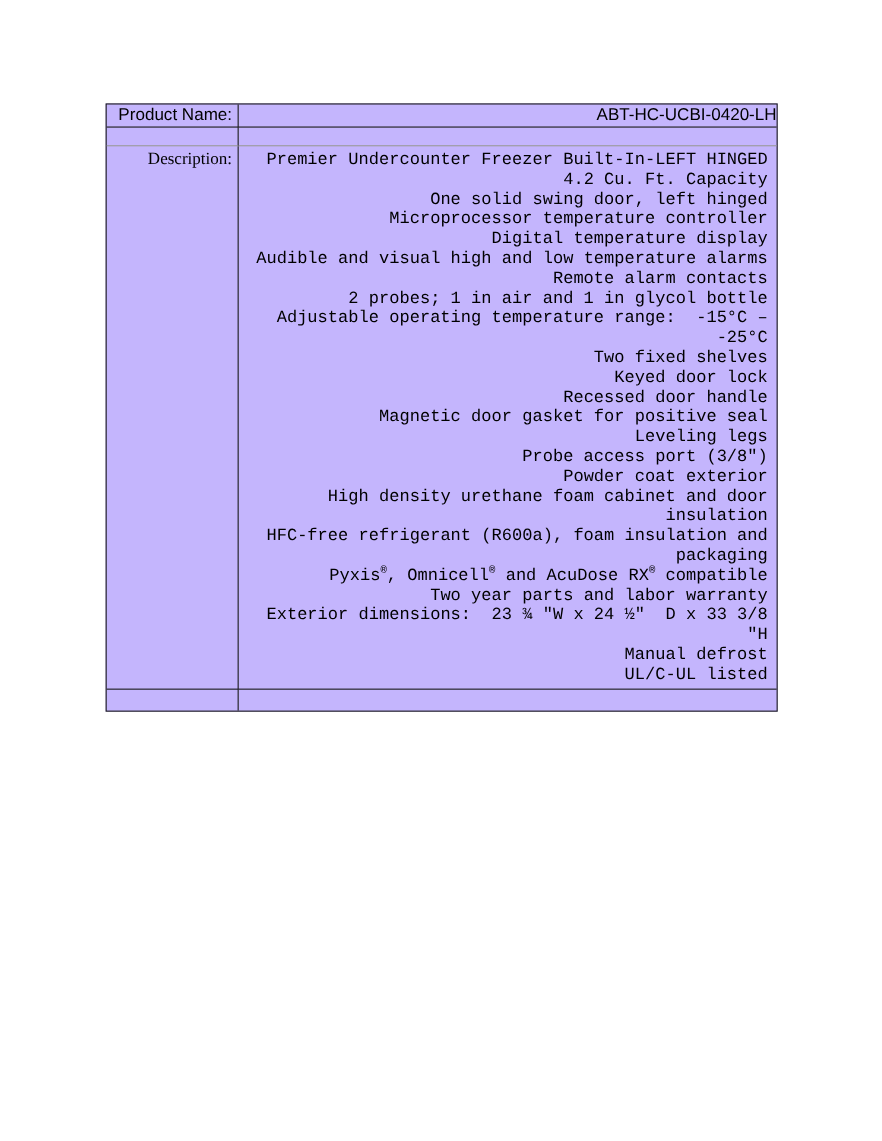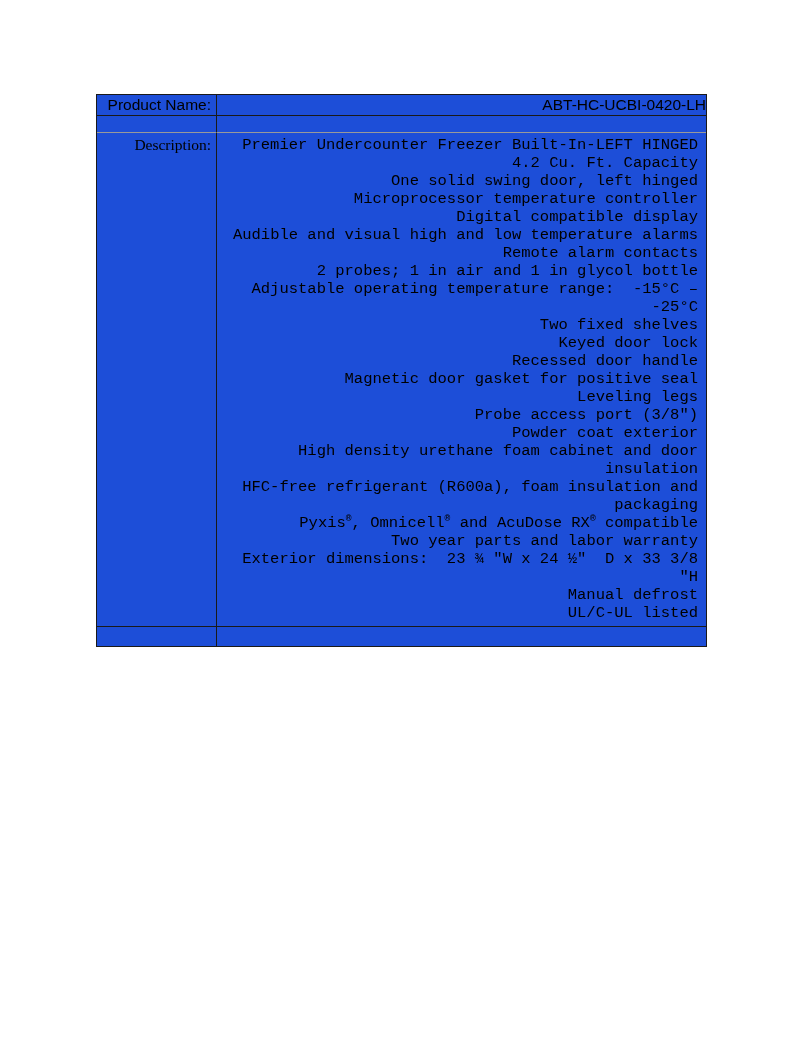--- a/index.html
+++ b/index.html
@@ -17,21 +17,21 @@
   .spec-table {
     position: absolute;
     left: 96px;
     top: 94px;
     width: 611px;
     box-sizing: border-box;
     border: 1px solid #1a1a1a;
     display: grid;
     grid-template-columns: 120px 1fr;
     font-size: 15.5px;
-    background: #1d4ed8;
+    background: #c4b5fd;
   }
   .cell {
     box-sizing: border-box;
     overflow: hidden;
   }
   .col-label {
     border-right: 1px solid #1a1a1a;
     text-align: right;
     padding-right: 5px;
   }
@@ -82,21 +82,21 @@
 
   <div class="cell col-label row2"></div>
   <div class="cell col-value row2"></div>
 
   <div class="cell col-label row3">Description:</div>
   <div class="cell col-value row3 desc-lines">
       <div class="desc-line">Premier Undercounter Freezer Built-In-LEFT HINGED</div>
       <div class="desc-line">4.2 Cu. Ft. Capacity</div>
       <div class="desc-line">One solid swing door, left hinged</div>
       <div class="desc-line">Microprocessor temperature controller</div>
-      <div class="desc-line">Digital compatible display</div>
+      <div class="desc-line">Digital temperature display</div>
       <div class="desc-line">Audible and visual high and low temperature alarms</div>
       <div class="desc-line">Remote alarm contacts</div>
       <div class="desc-line">2 probes; 1 in air and 1 in glycol bottle</div>
       <div class="desc-line">Adjustable operating temperature range:  -15°C – -25°C</div>
       <div class="desc-line">Two fixed shelves</div>
       <div class="desc-line">Keyed door lock</div>
       <div class="desc-line">Recessed door handle</div>
       <div class="desc-line">Magnetic door gasket for positive seal</div>
       <div class="desc-line">Leveling legs</div>
       <div class="desc-line">Probe access port (3/8")</div>

